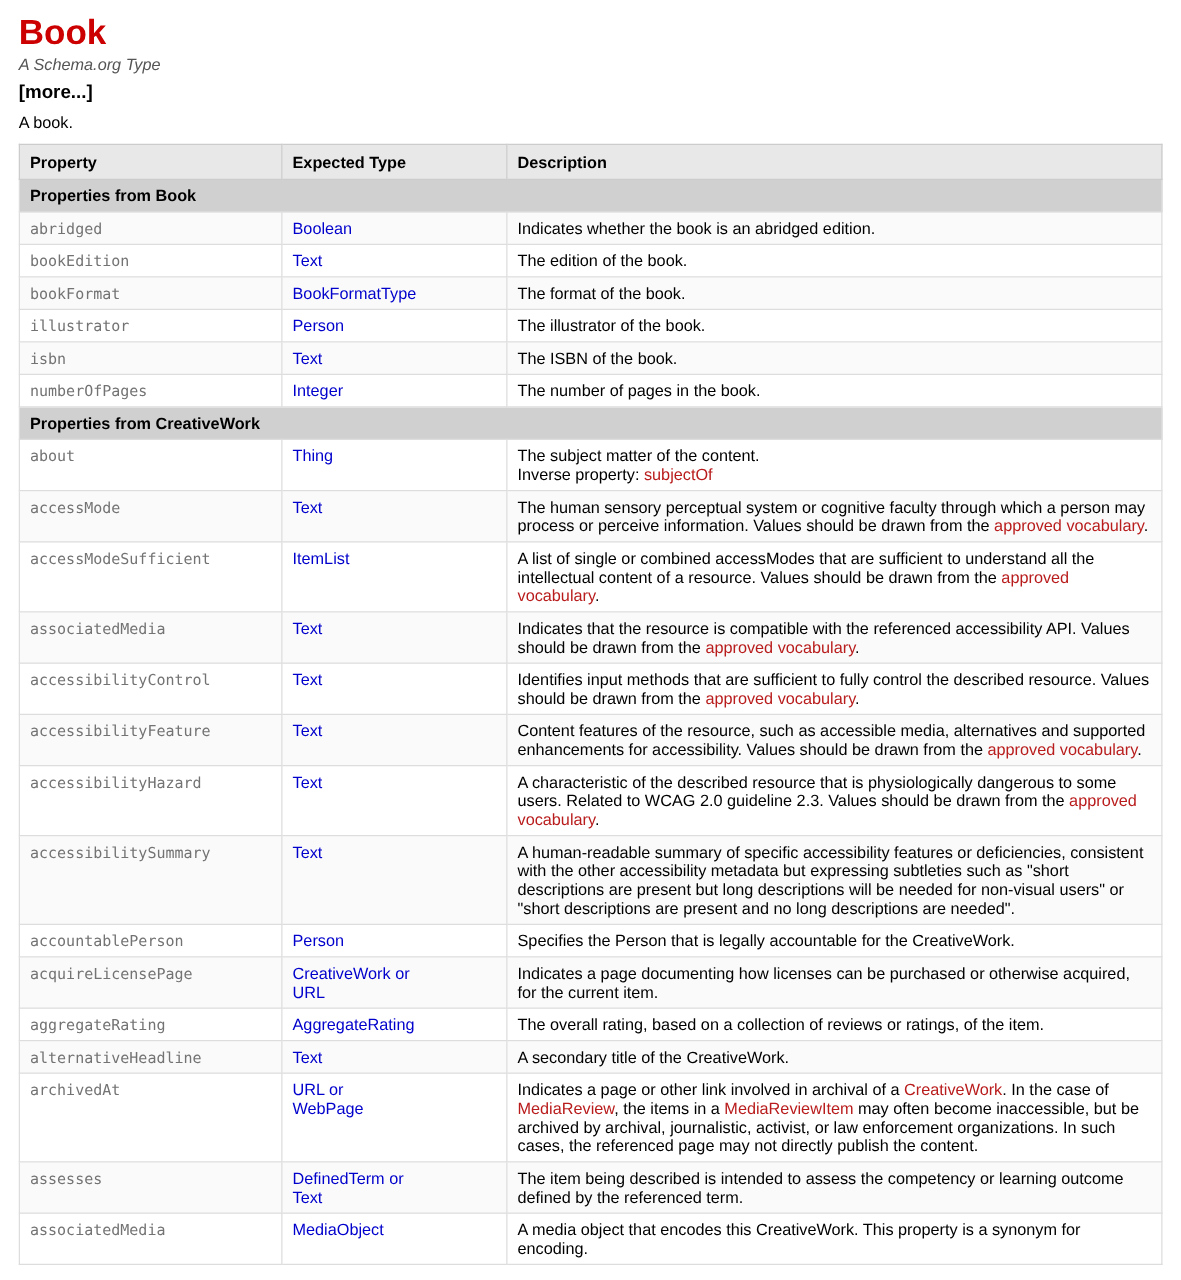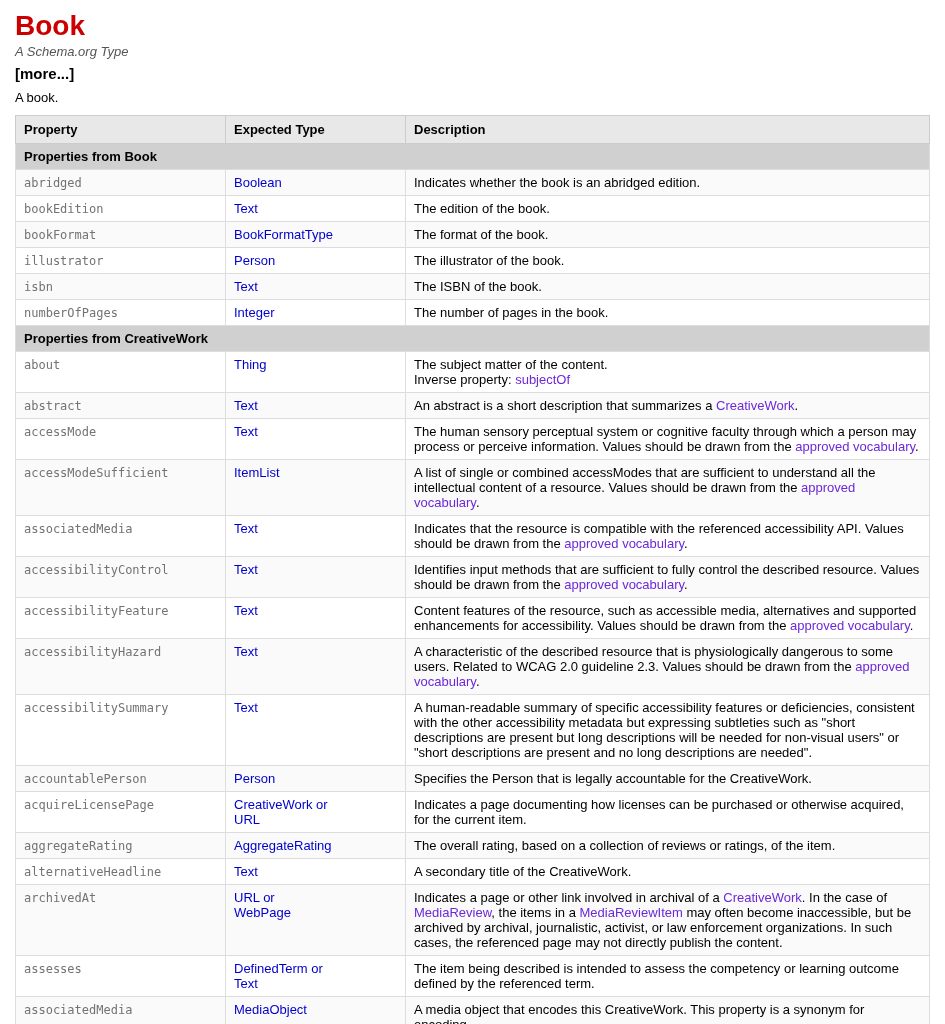--- a/index.html
+++ b/index.html
@@ -78,21 +78,21 @@
       font-family: monospace;
       font-size: 12px;
       color: #737373;
       text-decoration: none;
     }
     .type-link {
       color: #00c;
       text-decoration: none;
     }
     .desc-link {
-      color: #6d28d9;
+      color: #b91c1c;
       text-decoration: none;
     }
     .col-property { width: 210px; }
     .col-type { width: 180px; }
     .col-desc { width: auto; }
     tr:nth-child(even):not(.section-header) td { background: #fafafa; }
   </style>
 </head>
 <body>
 
@@ -149,25 +149,20 @@
       </tr>
       <tr class="section-header">
         <td colspan="3">Properties from CreativeWork</td>
       </tr>
       <tr>
         <td class="col-property"><a href="#" class="prop-name">about</a></td>
         <td class="col-type"><a href="#" class="type-link">Thing</a></td>
         <td class="col-desc">The subject matter of the content.<br>Inverse property: <a href="#" class="desc-link">subjectOf</a></td>
       </tr>
       <tr>
-        <td class="col-property"><a href="#" class="prop-name">abstract</a></td>
-        <td class="col-type"><a href="#" class="type-link">Text</a></td>
-        <td class="col-desc">An abstract is a short description that summarizes a <a href="#" class="desc-link">CreativeWork</a>.</td>
-      </tr>
-      <tr>
         <td class="col-property"><a href="#" class="prop-name">accessMode</a></td>
         <td class="col-type"><a href="#" class="type-link">Text</a></td>
         <td class="col-desc">The human sensory perceptual system or cognitive faculty through which a person may process or perceive information. Values should be drawn from the <a href="#" class="desc-link">approved vocabulary</a>.</td>
       </tr>
       <tr>
         <td class="col-property"><a href="#" class="prop-name">accessModeSufficient</a></td>
         <td class="col-type"><a href="#" class="type-link">ItemList</a></td>
         <td class="col-desc">A list of single or combined accessModes that are sufficient to understand all the intellectual content of a resource. Values should be drawn from the <a href="#" class="desc-link">approved vocabulary</a>.</td>
       </tr>
       <tr>

